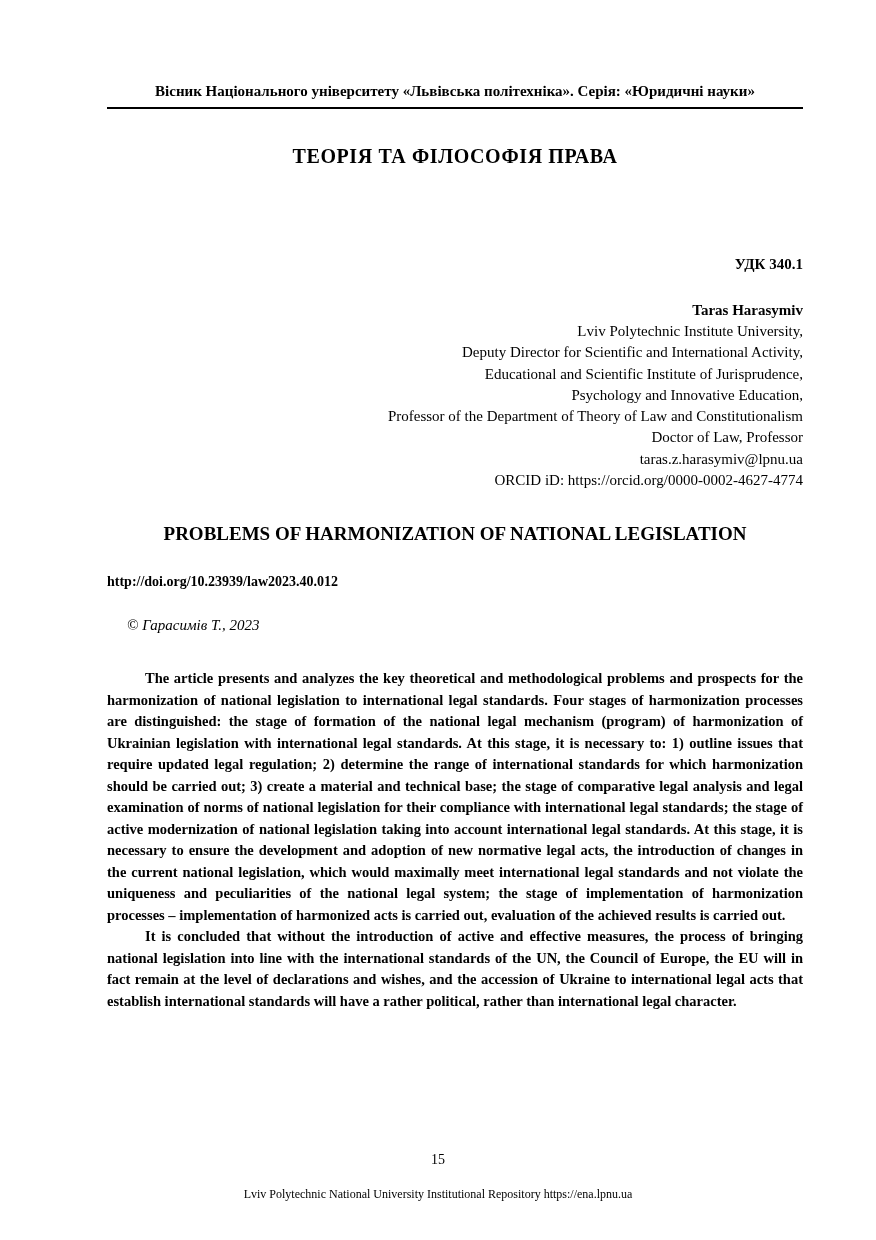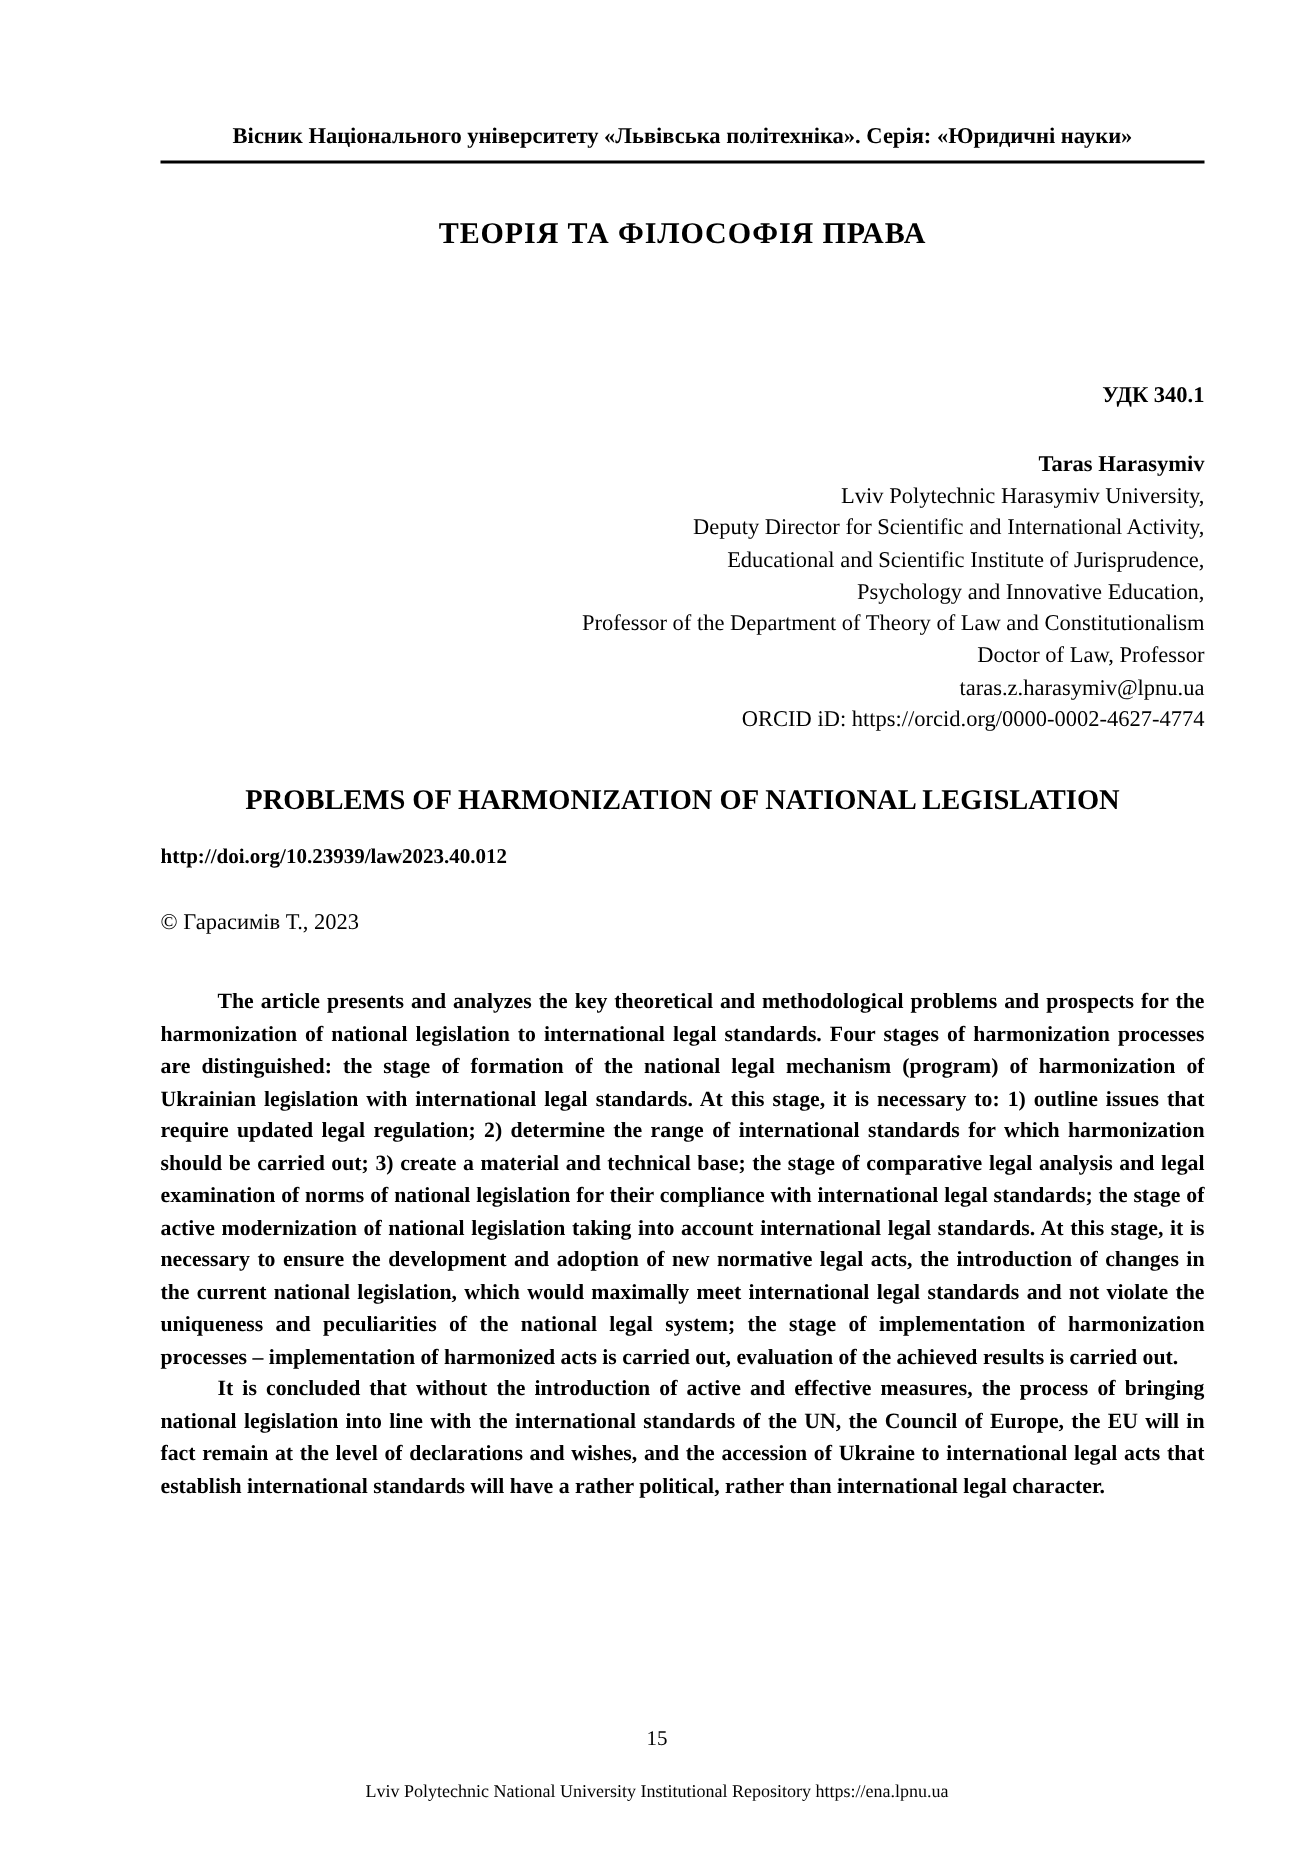--- a/index.html
+++ b/index.html
@@ -59,25 +59,27 @@
   .article-title {
     text-align: center;
     font-weight: bold;
     font-size: 19px;
     line-height: 27px;
     margin-top: 29px;
   }
   .doi-line {
     font-weight: bold;
     font-size: 14px;
-    margin-top: 17px;
+    margin-top: 27px;
   }
   .copyright-line {
+    font-style: italic;
     font-size: 15px;
     margin-top: 27px;
+    margin-left: 20px;
   }
   .abstract {
     margin-top: 34px;
   }
   .abstract p {
     margin: 0;
     font-weight: bold;
     font-size: 14.5px;
     line-height: 21.5px;
     text-align: justify;
@@ -108,21 +110,21 @@
 
   <div class="journal-header">Вісник Національного університету «Львівська політехніка». Серія: «Юридичні науки»</div>
 
 
   <div class="section-title">ТЕОРІЯ ТА ФІЛОСОФІЯ ПРАВА</div>
 
   <div class="udc-code">УДК 340.1</div>
 
   <div class="author-block">
     <div class="author-name">Taras Harasymiv</div>
-    <div class="affiliation-line">Lviv Polytechnic Harasymiv University,</div>
+    <div class="affiliation-line">Lviv Polytechnic Institute University,</div>
     <div class="affiliation-line">Deputy Director for Scientific and International Activity,</div>
     <div class="affiliation-line">Educational and Scientific Institute of Jurisprudence,</div>
     <div class="affiliation-line">Psychology and Innovative Education,</div>
     <div class="affiliation-line">Professor of the Department of Theory of Law and Constitutionalism</div>
     <div class="affiliation-line">Doctor of Law, Professor</div>
     <div class="affiliation-line">taras.z.harasymiv@lpnu.ua</div>
     <div class="affiliation-line">ORCID iD: https://orcid.org/0000-0002-4627-4774</div>
   </div>
 
   <div class="article-title">

